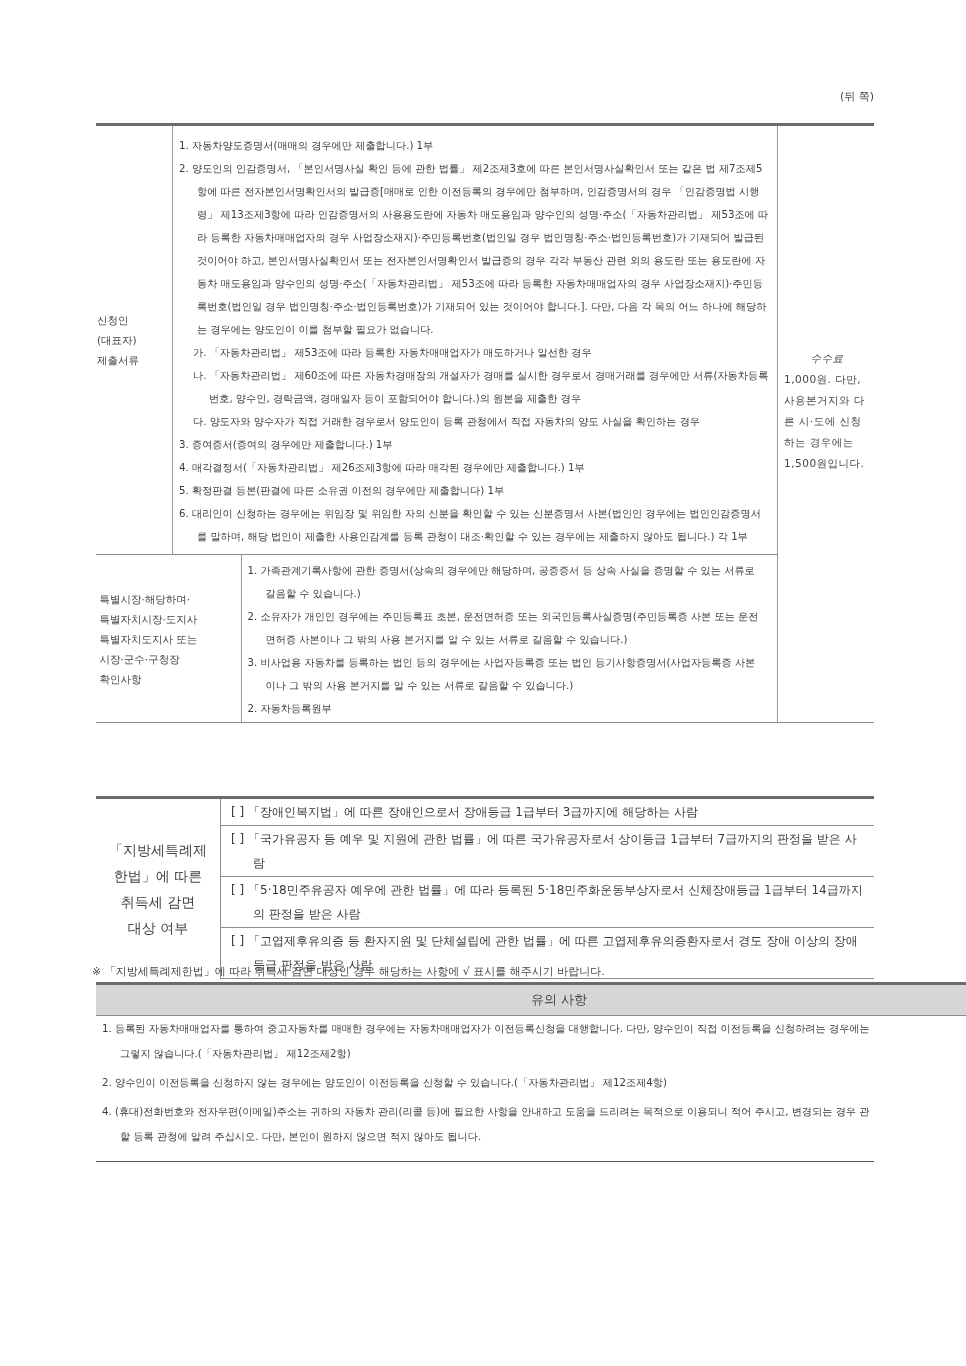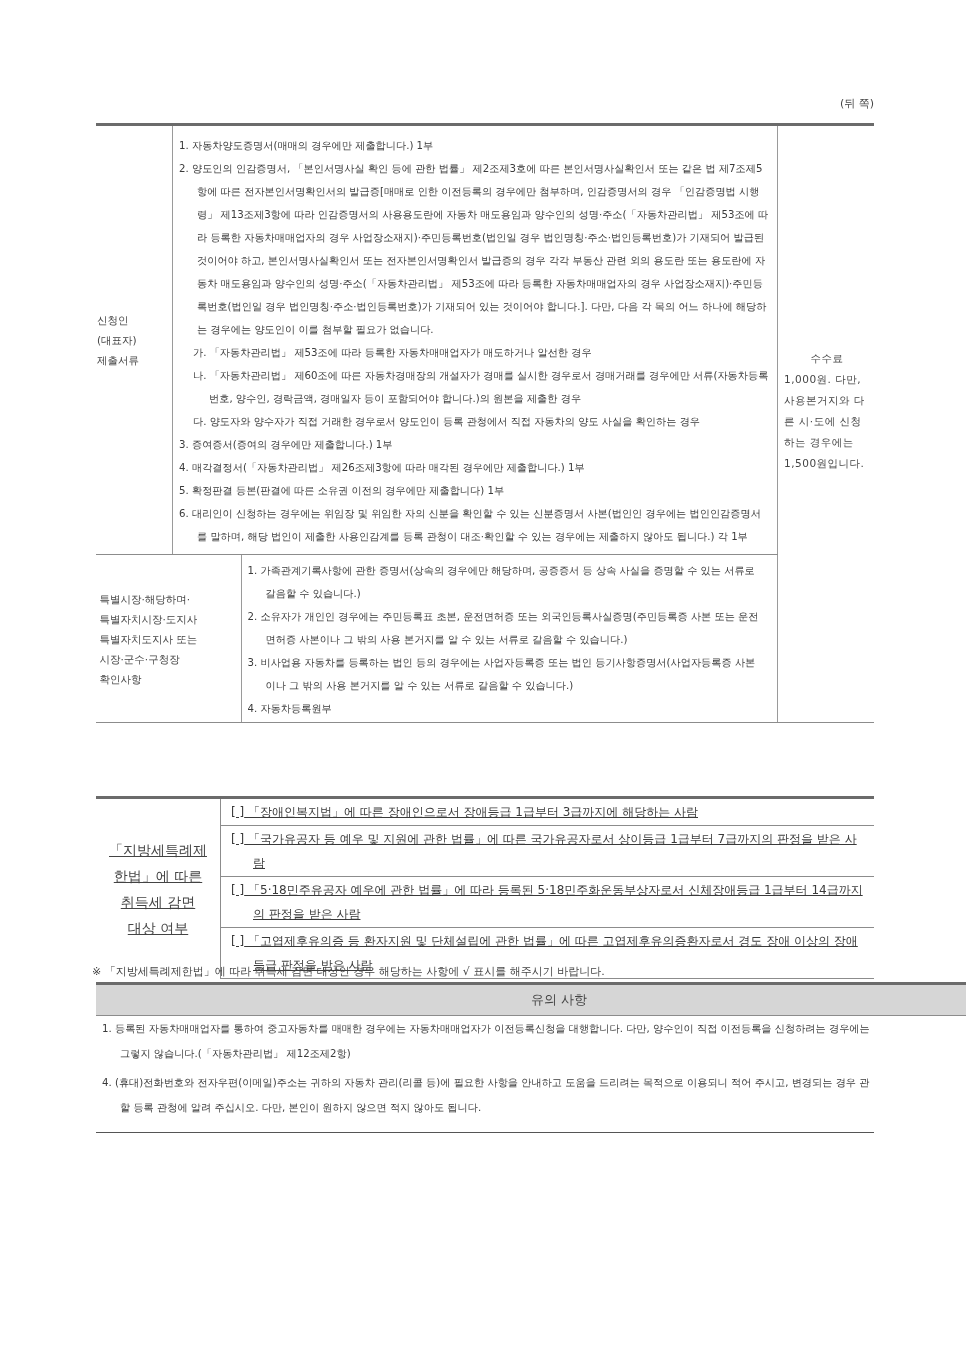--- a/index.html
+++ b/index.html
@@ -1,32 +1,32 @@
 <!DOCTYPE html>
 <html><head>
 <meta charset="utf-8">
 <style>
   html, body { margin:0; padding:0; background:#ffffff; }
   body { width:966px; height:1366px; position:relative; overflow:hidden;
          font-family:"DejaVu Sans", sans-serif; color:#333333; }
-  .page-side { position:absolute; top:96px; right:92px; font-size:11px; color:#444; }
+  .page-side { position:absolute; top:89px; right:92px; font-size:11px; color:#444; }
   .wrap { position:absolute; left:96px; width:778px; }
   .thick-top { border-top:3px solid #6b6b6b; }
   table { border-collapse:collapse; width:100%; }
   td { vertical-align:top; font-size:10.2px; line-height:23px; color:#3a3a3a; }
   .t1 td { border-bottom:1px solid #8c8c8c; }
   .lbl { vertical-align:middle; font-size:10.5px; line-height:20px; color:#444; }
   .c-left { border-right:1px solid #9a9a9a; }
   .c-mid { border-right:1px solid #9a9a9a; padding:8px 6px 6px 6px; }
   .fee { font-size:10.5px; line-height:21px; padding:222px 4px 0 6px; color:#444; letter-spacing:0.5px;}
-  .fee .c { text-align:center; display:block; }
+  .fee .c { text-align:center; display:block;font-style:italic; }
   .item { padding-left:18px; text-indent:-18px; }
   .sub { padding-left:28px; text-indent:-16px; margin-left:2px; }
   .sect2 { top:796px; }
-  .t2 td { border-bottom:1px solid #8c8c8c; font-size:12px; line-height:24px; padding:1px 8px 1px 10px;text-decoration:underline; }
+  .t2 td { border-bottom:1px solid #8c8c8c; font-size:12px; line-height:24px; padding:1px 8px 1px 10px; }
   .t2 .lbl2 { text-align:center; vertical-align:middle; font-size:14px; line-height:26px; border-right:1px solid #8c8c8c; border-bottom:none; padding:0; color:#444;}
   .t2 .opt { padding-left:32px; text-indent:-22px; }
   .note { position:absolute; left:92px; top:964px; font-size:11px; color:#444; }
   .notes-head { position:absolute; left:96px; top:982px; width:926px; height:30px;
                 background:#d6d6d6; border-top:3px solid #6b6b6b; border-bottom:1px solid #8c8c8c;
                 text-align:center; font-size:13px; line-height:30px; color:#444; }
   .notes { position:absolute; left:96px; top:1016px; width:778px; border-bottom:1px solid #555;
            font-size:10.2px; line-height:25px; color:#3a3a3a; padding-bottom:8px; }
   .notes .n { padding-left:18px; text-indent:-18px; margin-left:6px; margin-bottom:4px; }
 </style>
@@ -71,21 +71,21 @@
               <div>특별시장·해당하며·</div>
               <div>특별자치시장·도지사</div>
               <div>특별자치도지사 또는</div>
               <div>시장·군수·구청장</div>
               <div>확인사항</div>
             </td>
             <td style="padding:4px 6px 2px 6px; border-bottom:none;">
               <div class="item">1. 가족관계기록사항에 관한 증명서(상속의 경우에만 해당하며, 공증증서 등 상속 사실을 증명할 수 있는 서류로 갈음할 수 있습니다.)</div>
               <div class="item">2. 소유자가 개인인 경우에는 주민등록표 초본, 운전면허증 또는 외국인등록사실증명(주민등록증 사본 또는 운전면허증 사본이나 그 밖의 사용 본거지를 알 수 있는 서류로 갈음할 수 있습니다.)</div>
               <div class="item">3. 비사업용 자동차를 등록하는 법인 등의 경우에는 사업자등록증 또는 법인 등기사항증명서(사업자등록증 사본이나 그 밖의 사용 본거지를 알 수 있는 서류로 갈음할 수 있습니다.)</div>
-              <div class="item">4. 자동차등록원부</div>
+              <div class="item">2. 자동차등록원부</div>
             </td>
           </tr>
         </tbody>
             </table>
       </td>
     </tr>
   </tbody>
     </table>
 </div>
 
@@ -125,14 +125,15 @@
   </tbody>
     </table>
 </div>
 
 <div class="note">※ 「지방세특례제한법」에 따라 취득세 감면 대상인 경우 해당하는 사항에 √ 표시를 해주시기 바랍니다.</div>
 
 <div class="notes-head">유의 사항</div>
 
 <div class="notes">
   <div class="n">1. 등록된 자동차매매업자를 통하여 중고자동차를 매매한 경우에는 자동차매매업자가 이전등록신청을 대행합니다. 다만, 양수인이 직접 이전등록을 신청하려는 경우에는 그렇지 않습니다.(「자동차관리법」 제12조제2항)</div>
+  <div class="n">2. 양수인이 이전등록을 신청하지 않는 경우에는 양도인이 이전등록을 신청할 수 있습니다.(「자동차관리법」 제12조제4항)</div>
   <div class="n">4. (휴대)전화번호와 전자우편(이메일)주소는 귀하의 자동차 관리(리콜 등)에 필요한 사항을 안내하고 도움을 드리려는 목적으로 이용되니 적어 주시고, 변경되는 경우 관할 등록 관청에 알려 주십시오. 다만, 본인이 원하지 않으면 적지 않아도 됩니다.</div>
 </div>
 
 </body></html>

